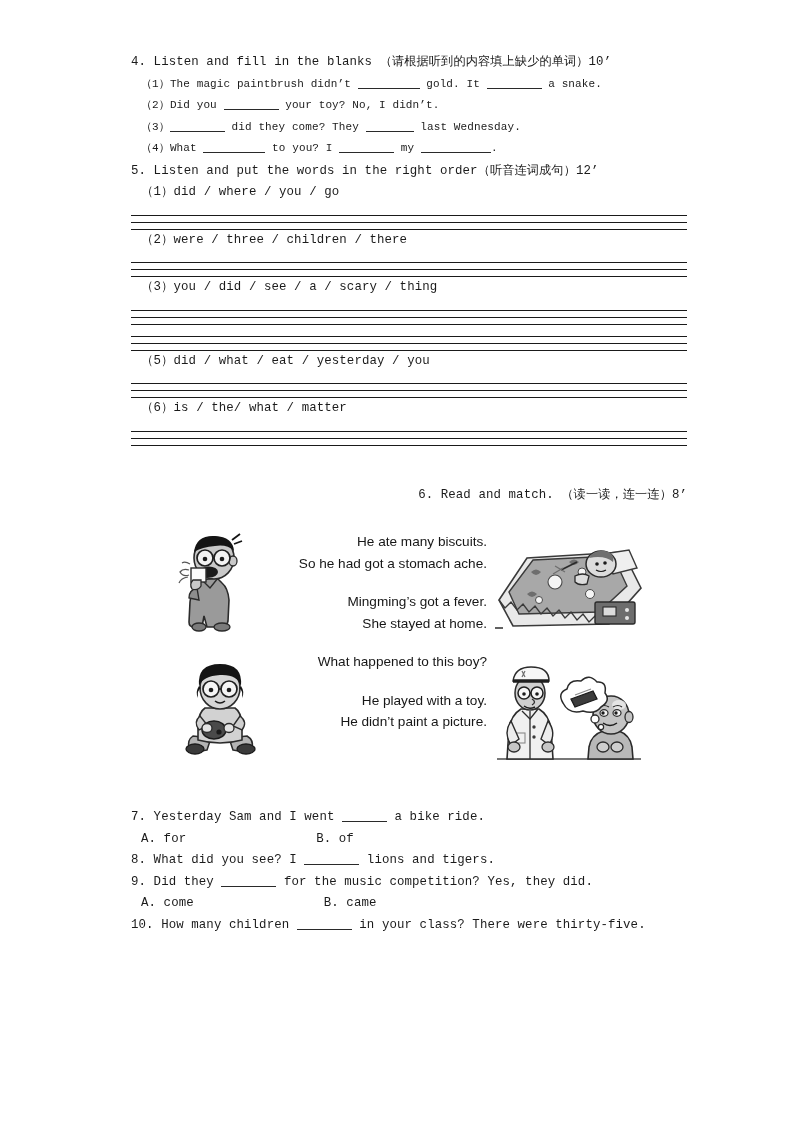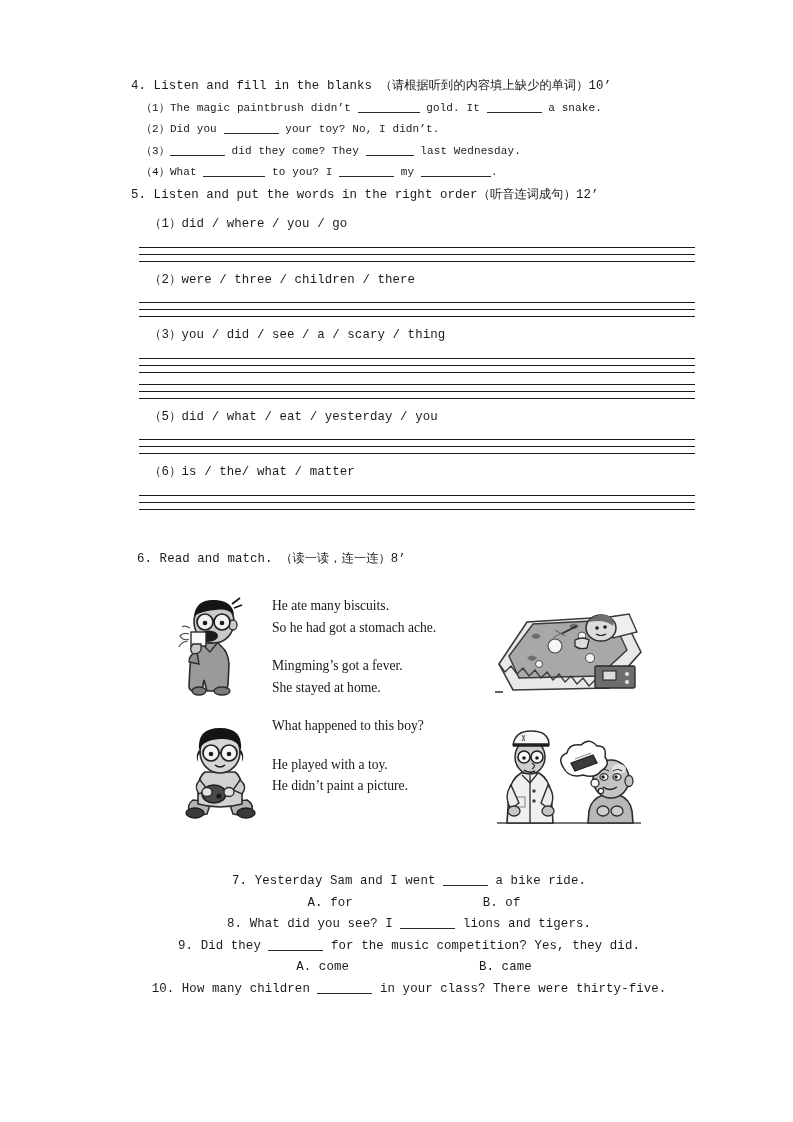--- a/index.html
+++ b/index.html
@@ -17,21 +17,21 @@
     position: relative;
     width: 793px;
     height: 1122px;
     margin: 0 auto;
     background: #ffffff;
     overflow: hidden;
   }
   .sheet {
     position: absolute;
     left: 131px;
-    top: 75px;
+    top: 51px;
     width: 556px;
   }
 
   
   .qhead {
     font-size: 12.4px;
     line-height: 21.5px;
     white-space: pre;
     letter-spacing: 0.1px;
   }
@@ -47,21 +47,21 @@
     font-size: 12.2px;
   }
   .blank {
     display: inline-block;
     border-bottom: 1px solid #2a2a2a;
     vertical-align: -2px;
     height: 11px;
   }
 
   
-  .order-block { margin: 8px; }
+  .order-block { margin: 0; }
   .order-prompt {
     font-size: 12.4px;
     line-height: 21.5px;
     white-space: pre;
     padding-left: 10px;
     letter-spacing: 0.1px;
   }
   .rules { width: 556px; }
   .rule {
     height: 0;
@@ -80,21 +80,21 @@
     position: absolute;
     left: 24px;
     top: 0;
     width: 108px;
   }
   .match-col-mid {
     position: absolute;
     left: 141px;
     top: 3px;
     width: 215px;
-    font-family: Liberation Serif, serif;
+    font-family: Liberation Sans, sans-serif;
     font-size: 13.6px;
     line-height: 21.5px;
     color: #171717;
   }
   .match-col-right {
     position: absolute;
     left: 360px;
     top: 0;
     width: 166px;
   }
@@ -103,21 +103,21 @@
 
   .pic { position: relative; overflow: hidden; }
   .pic svg { display: block; }
 
   .pic-boy-sneeze { margin-left: 22px; height: 110px; }
   .pic-boy-toy    { margin-left: 26px; margin-top: 20px; height: 112px; }
   .pic-bed        { height: 112px; }
   .pic-doctor     { margin-top: 19px; height: 112px; }
 
   
-  .mc { margin-top: 26px; text-align: center; }
+  .mc { margin-top: 26px; }
   .mc-q {
     font-size: 12.4px;
     line-height: 21.5px;
     white-space: pre;
     letter-spacing: 0.1px;
   }
   .mc-opts {
     font-size: 12.4px;
     line-height: 21.5px;
     white-space: pre;
@@ -188,21 +188,21 @@
             <div class="order-prompt"><span>（6）</span><span>is&nbsp;/&nbsp;the/&nbsp;what&nbsp;/&nbsp;matter</span></div>
             <div class="rules">
               <div class="rule gap"></div>
               <div class="rule tight"></div>
               <div class="rule tight"></div>
             </div>
           </div>
         </div>
     </div>
 
-    <div style="margin-top:38px;">
+    <div style="margin-top:38px;text-align:right;">
       <div class="qhead" style="padding-left:6px;"><span>6. Read and match. </span><span class="cn">（读一读，连一连）</span><span>8’</span></div>
 
       <div class="match">
 
         <div class="match-col-left">
           <div class="pic pic-boy-sneeze">
             <svg width="72" height="104" viewBox="0 0 72 104">
 
               <path d="M24 52 L20 58 Q14 63 13 74 L12 94 Q12 99 17 99 L25 99 L27 88 L30 99 L44 99 Q50 99 51 93 L52 72 Q51 60 45 55 L40 50 Z" fill="#9a9a9a" stroke="#2b2b2b" stroke-width="1.6"></path>
 

